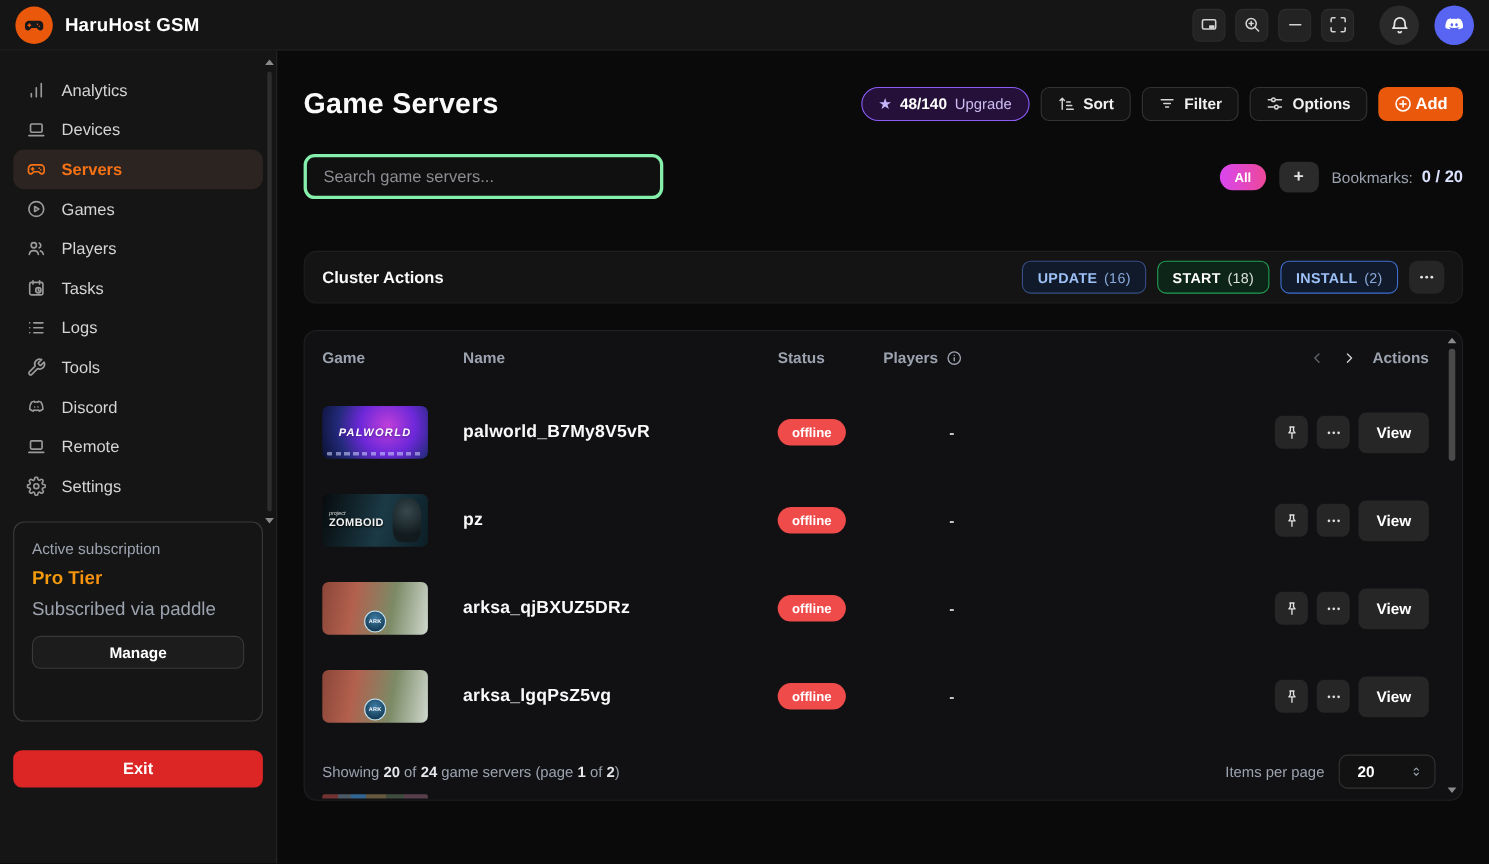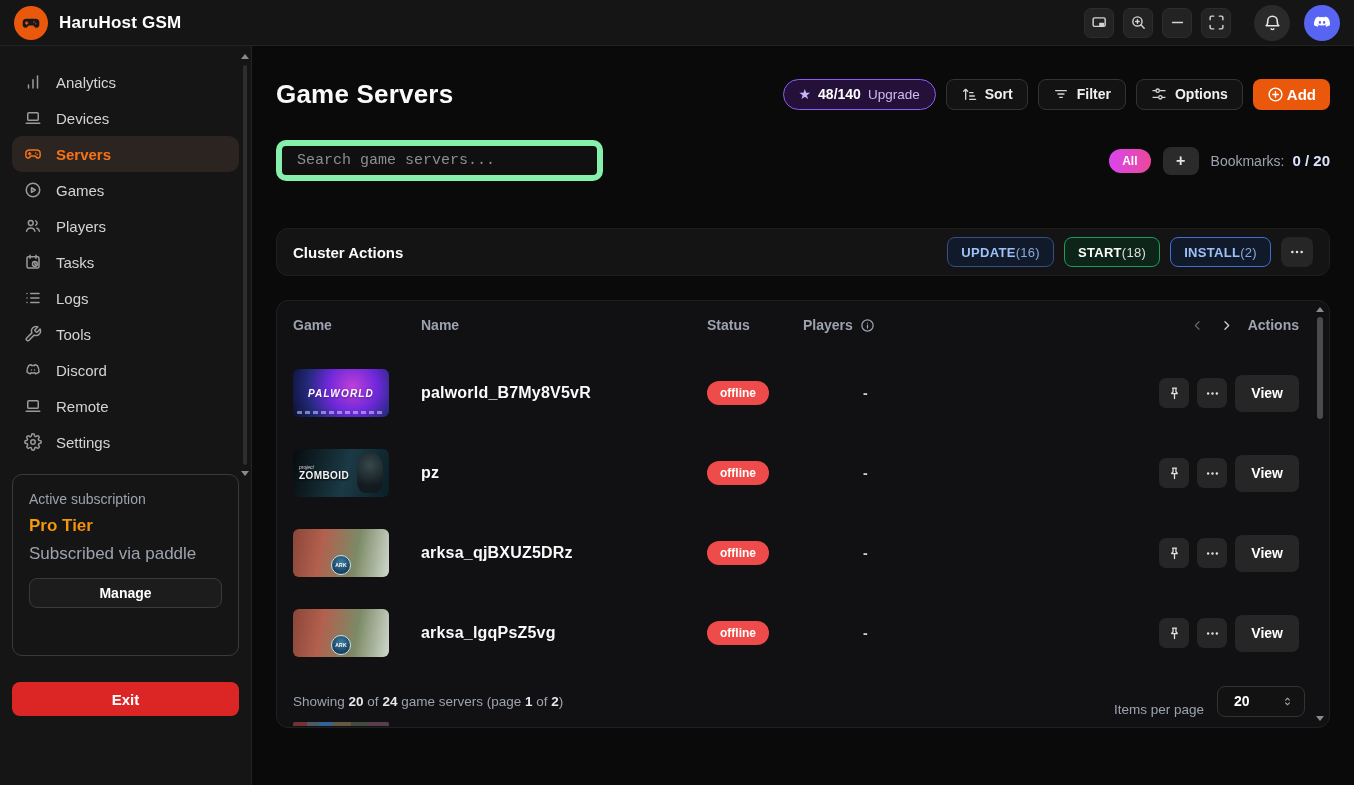--- a/index.html
+++ b/index.html
@@ -66,36 +66,36 @@
   .upgrade-pill .star{color:var(--lav);font-size:14px}
   .upgrade-count{font-size:14px;font-weight:700}
   .upgrade-label{font-size:13.5px;color:#cdbcf2}
   .ghostbtn{height:31px;display:flex;align-items:center;gap:8px;padding:0 14px;border-radius:8px;
     background:#131313;border:1px solid #333;color:#f0f0f0;font-size:14px;font-weight:700}
   .ghostbtn .bic{color:#d4d4d4;display:flex}
   .addbtn{height:31px;display:flex;align-items:center;gap:3px;padding:0 14px;border-radius:8px;
     background:var(--orange2);border:none;color:#fff;font-size:15px;font-weight:700}
 
   .search-row{margin-top:24px;height:41px;display:flex;align-items:center;justify-content:space-between}
-  .search-input{width:327px;height:41px;background:#101010;border:6px solid #86efac;border-radius:10px;
-    color:#e5e5e5;font-size:15px;padding:0 15px;outline:none;font-family:Liberation Mono, monospace}
+  .search-input{width:327px;height:41px;background:#101010;border:3px solid #86efac;border-radius:10px;
+    color:#e5e5e5;font-size:15px;padding:0 15px;outline:none;font-family:Liberation Sans, sans-serif}
   .search-input::placeholder{color:#8d8d93}
   .bm-group{display:flex;align-items:center;gap:12px}
   .all-pill{height:24px;padding:0 13px;border-radius:999px;border:none;color:#fff;font-size:12px;font-weight:700;
     background:linear-gradient(90deg,#d946ef,#ec4899)}
   .plusbtn{width:36px;height:28px;border-radius:8px;background:#2b2b2b;border:none;color:#e5e5e5;font-size:16px;font-weight:600}
   .bm-label{font-size:14px;color:var(--muted)}
   .bm-value{font-size:15px;font-weight:700;color:#dbe3ff;margin-left:-4px}
 
   .cluster{margin-top:47px;height:48px;background:#141414;border:1px solid #1f1f1f;border-radius:12px;
     display:flex;align-items:center;justify-content:space-between;padding:0 16px}
   .cluster-title{font-size:15px;font-weight:700;color:#fafafa}
   .cluster-actions{display:flex;align-items:center;gap:10px}
   .clbtn{height:30px;padding:0 13px;border-radius:8px;font-size:13px;font-weight:700;letter-spacing:.3px;
-    display:flex;align-items:center;}
+    display:flex;align-items:center;gap:6px}
   .clbtn .cnt{font-weight:500;opacity:.85}
   .cl-update{background:#101a2b;border:1px solid #374e86;color:#9ec1f7}
   .cl-start{background:#0d2418;border:1px solid #1f9d55;color:#ffffff}
   .cl-install{background:#101a2b;border:1px solid #3f6fd1;color:#9ec1f7}
   .morebtn{width:32px;height:30px;border-radius:8px;background:#262626;border:none;color:#e5e5e5;
     display:flex;align-items:center;justify-content:center}
 
   
   .tablecard{margin-top:24px;height:428px;background:#111113;border:1px solid #202022;border-radius:12px;
     position:relative;overflow:hidden}
@@ -133,21 +133,21 @@
   .players-val{font-size:14px;color:#d1d5db;padding-left:60px;font-weight:700}
   .row-actions{display:flex;align-items:center;justify-content:flex-end;gap:8px;padding-right:14px}
   .iconbtn{width:30px;height:30px;border-radius:7px;background:#262626;border:none;color:#e0e0e0;
     display:flex;align-items:center;justify-content:center}
   .viewbtn{height:37px;padding:0 16px;border-radius:7px;background:#262626;border:none;color:#fff;
     font-size:14px;font-weight:600}
   .tfoot{margin-top:8px;height:40px;display:flex;align-items:center;justify-content:space-between;
     padding:0 24px 0 16px}
   .showing{font-size:13.5px;color:var(--muted)}
   .showing b{color:#e5e7eb;font-weight:700}
-  .ipp{display:flex;align-items:flex-end;gap:13px}
+  .ipp{display:flex;align-items:center;gap:13px}
   .ipp-label{font-size:13.5px;color:var(--muted)}
   .ipp-select{width:88px;height:31px;border:1px solid #333;border-radius:8px;background:#121212;
     display:flex;align-items:center;justify-content:space-between;padding:0 10px 0 16px;color:#fff}
   .ipp-val{font-size:14px;font-weight:700}
   .ipp-chev{color:#9ca3af;display:flex}
   .tb-scroll{position:absolute;right:4px;top:6px;bottom:6px;width:10px;display:flex;flex-direction:column;align-items:center}
   .tb-thumb{width:6px;height:102px;background:#4a4a4a;border-radius:3px;margin-top:5px}
   .tb-bottom{margin-top:auto}
   .sliver{position:absolute;left:16px;bottom:1px;width:96px;height:4px;border-radius:2px 2px 0 0;opacity:.8;
     background:linear-gradient(90deg,#8b3a3a 0 14px,#5a6b7a 14px 26px,#3a7ab0 26px 40px,#7a6a4a 40px 58px,#4a5a4a 58px 74px,#6a4a5a 74px 96px)}

